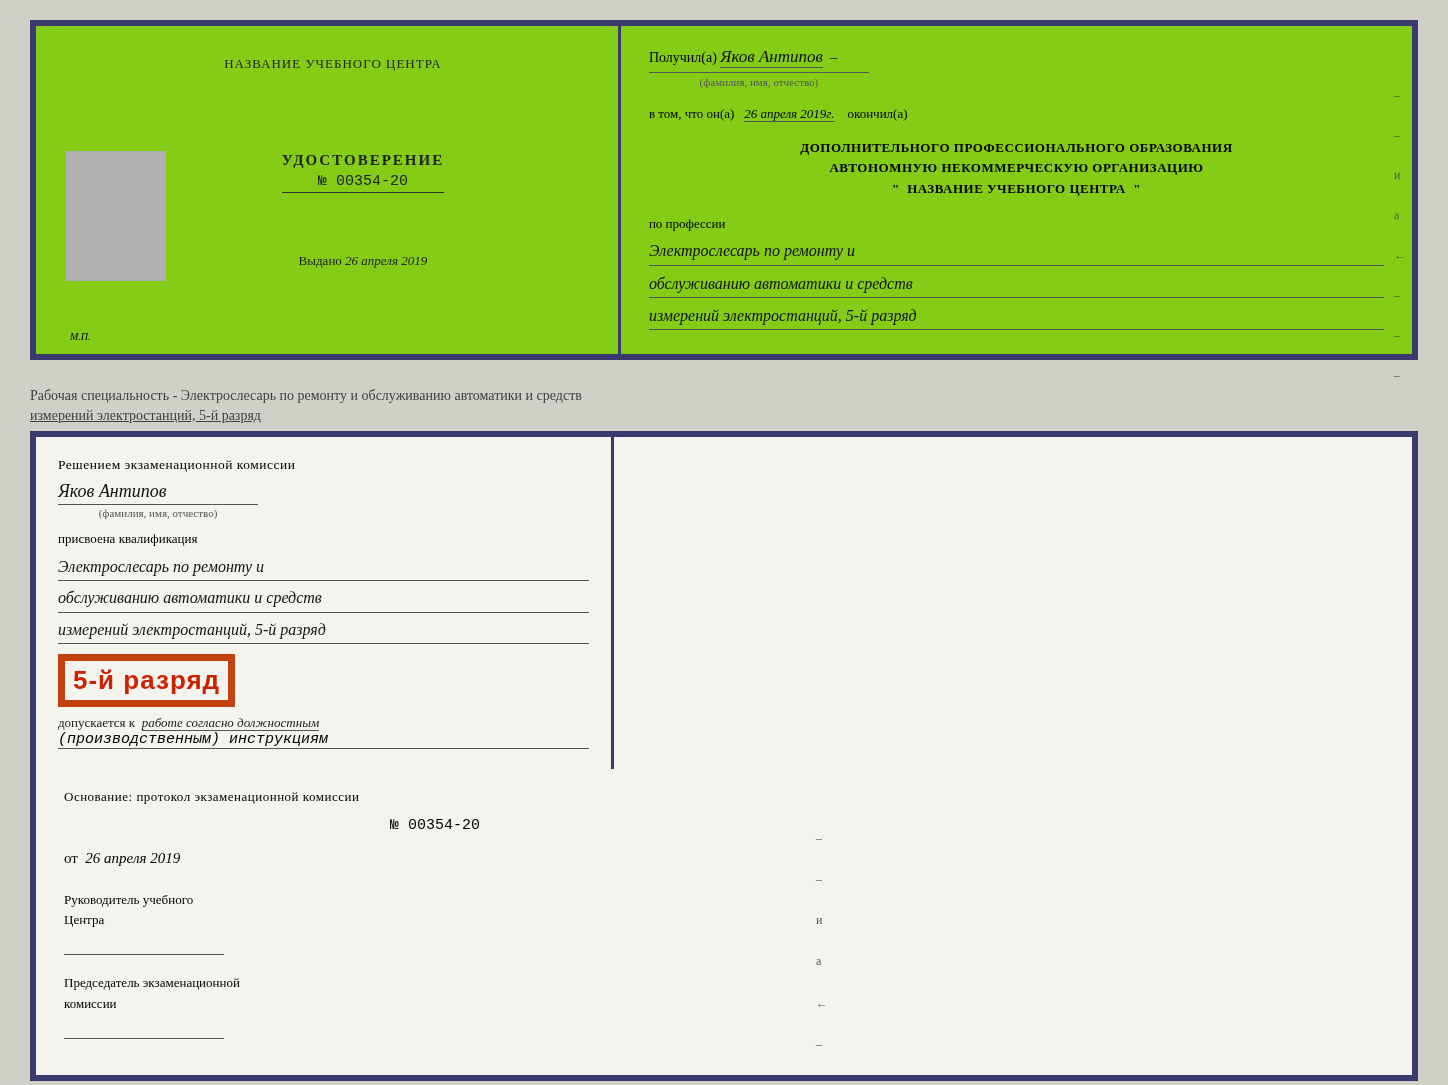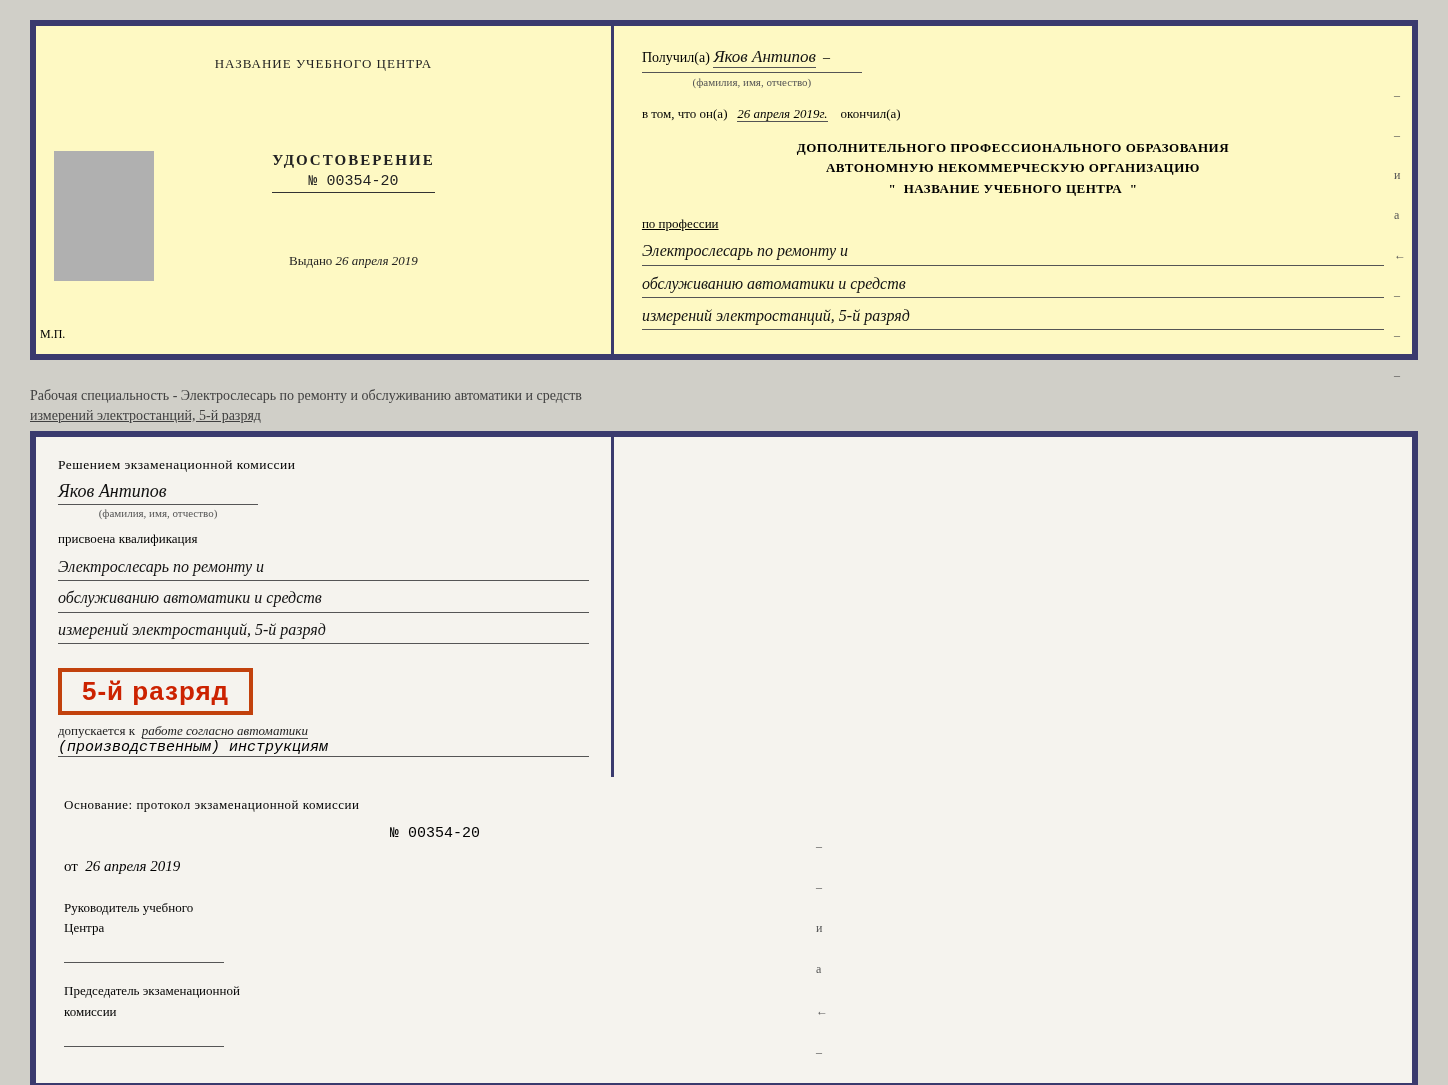--- a/index.html
+++ b/index.html
@@ -12,25 +12,26 @@
     }
 
     .page-wrapper {
       background: #d0cfc8;
       padding: 10px 20px;
     }
 
     
     .top-doc {
       display: flex;
-      background: #fef9c3;
+      background: #84cc16;
       border: 6px solid #3a3a6e;
       margin-bottom: 18px;
       min-height: 340px;
       position: relative;
+      padding-left: 12px;
     }
 
     .top-left {
       width: 42%;
       border-right: 3px solid #3a3a6e;
       padding: 20px 25px;
       display: flex;
       flex-direction: column;
       align-items: center;
       position: relative;
@@ -88,22 +89,23 @@
     .vydano-line {
       margin-top: 60px;
       margin-left: 60px;
       font-size: 13px;
       color: #222;
     }
 
     .mp-line {
       position: absolute;
       bottom: 12px;
-      left: 4px;
-      font-size: 12px;
+      left: 22px;
+      font-size: 10px;
+      font-style: italic;
     }
 
     
     .poluchil-line {
       font-size: 14px;
       margin-bottom: 2px;
     }
 
     .poluchil-handwrite {
       font-style: italic;
@@ -137,21 +139,20 @@
       text-align: center;
       margin-top: 14px;
       line-height: 1.6;
       font-weight: bold;
       letter-spacing: 0.5px;
     }
 
     .po-professii {
       font-size: 13px;
       margin-top: 14px;
-      text-decoration: underline;
     }
 
     .profession-handwrite {
       font-style: italic;
       font-size: 16px;
       font-family: 'Segoe Script', cursive, serif;
       color: #111;
       border-bottom: 1px solid #555;
       display: block;
       margin-top: 4px;
@@ -236,24 +237,24 @@
       font-size: 16px;
       font-family: 'Segoe Script', cursive, serif;
       color: #111;
       border-bottom: 1px solid #555;
       display: block;
       margin-top: 3px;
       line-height: 1.7;
     }
 
     .razryad-box {
-      border: 4px solid #c2410c;
-      padding: 4px 20px;
+      border: 7px solid #c2410c;
+      padding: 4px 8px;
       display: inline-block;
-      margin-top: 24px;
+      margin-top: 10px;
       margin-bottom: 8px;
     }
 
     .razryad-text {
       font-size: 26px;
       font-weight: bold;
       color: #cc2200;
       letter-spacing: 1px;
       font-family: Arial, sans-serif;
     }
@@ -398,21 +399,21 @@
       <span class="qual-handwrite">Электрослесарь по ремонту и</span>
       <span class="qual-handwrite">обслуживанию автоматики и средств</span>
       <span class="qual-handwrite">измерений электростанций, 5-й разряд</span>
 
       <div class="razryad-box">
         <span class="razryad-text">5-й разряд</span>
       </div>
 
       <div class="dopuskaetsya">
         <span>допускается к</span>
-        &nbsp;<span class="dopusk-handwrite">работе согласно автоматики</span>
+        &nbsp;<span class="dopusk-handwrite">работе согласно должностным</span>
       </div>
       <div class="dopusk-handwrite" style="font-style:italic; font-family:Liberation Mono, monospace; font-size:15px;">(производственным) инструкциям</div>
     </div>
 
     <div class="bottom-right">
       <div class="osnovanie-line">Основание: протокол экзаменационной комиссии</div>
       <div class="protocol-num">№ 00354-20</div>
       <div class="ot-line">
         <span>от</span>
         &nbsp;<span class="ot-handwrite">26 апреля 2019</span>

